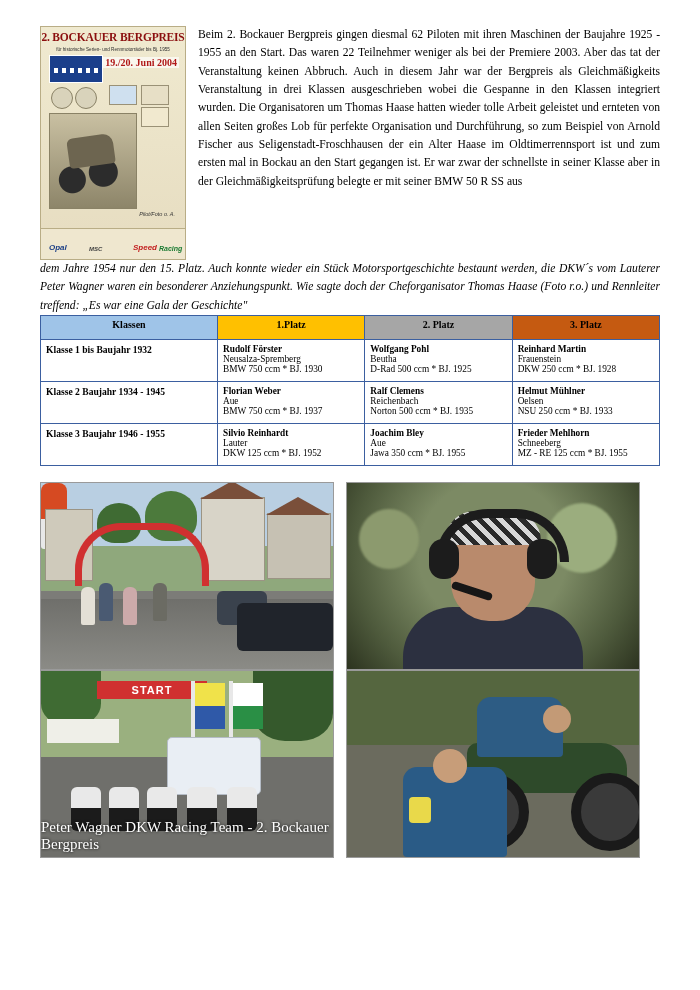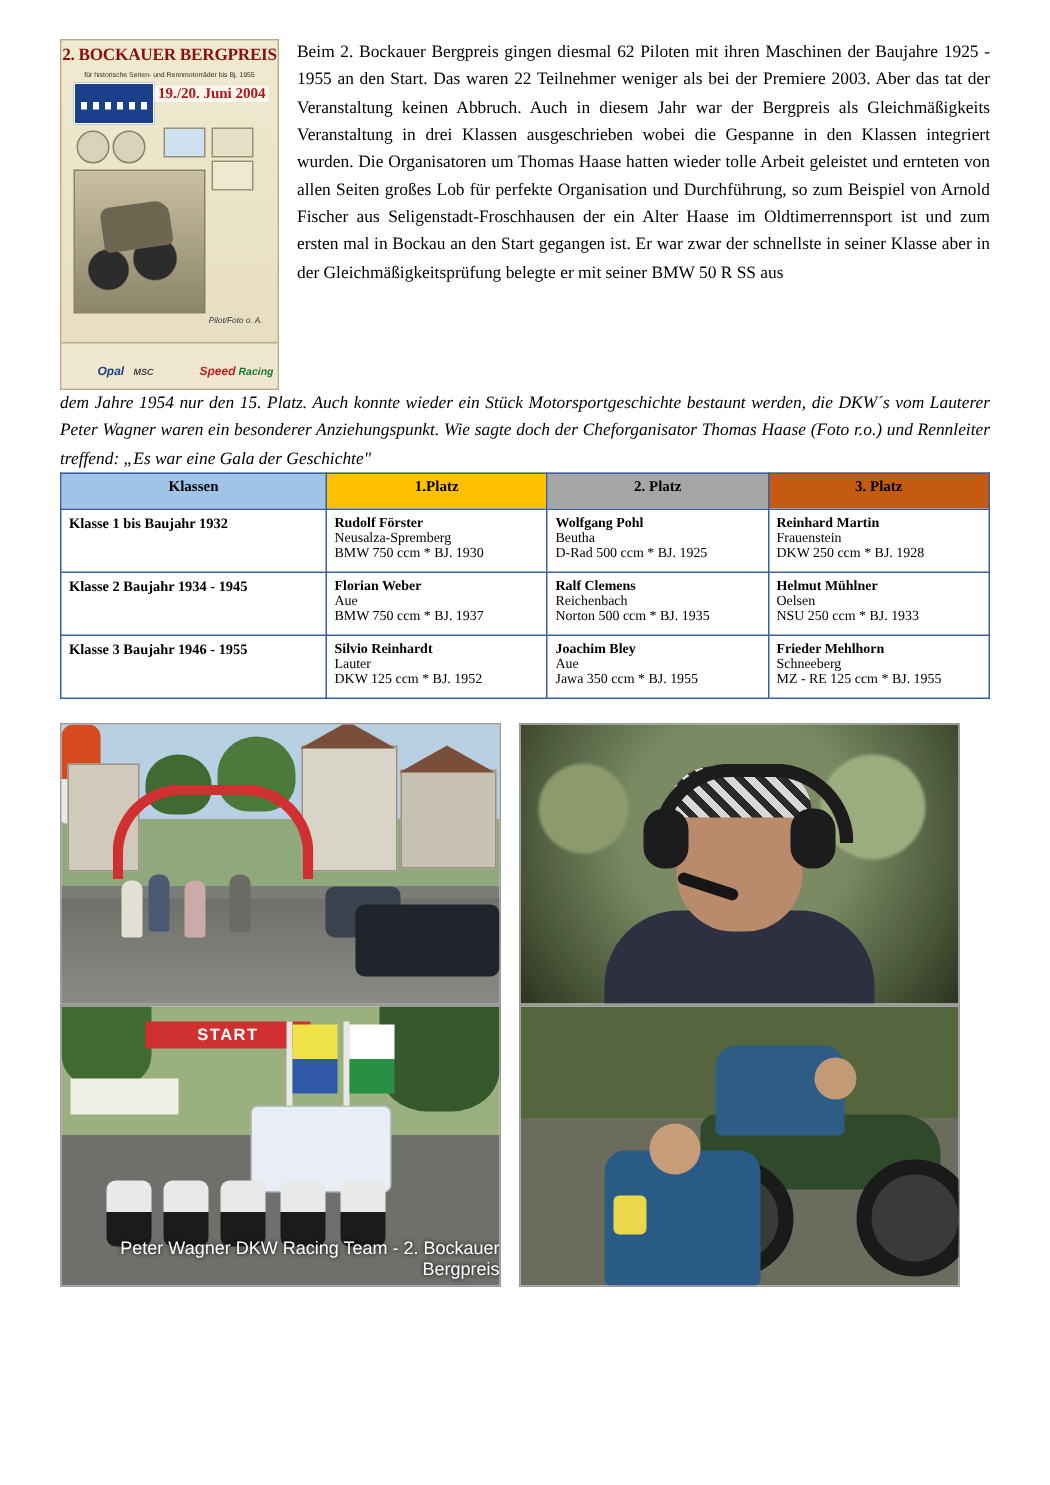--- a/index.html
+++ b/index.html
@@ -151,21 +151,21 @@
     background: #efe7cf;
     border-top: 1px solid #b9ad86;
   }
   .poster-logo {
     position: absolute;
     bottom: 7px;
     font-weight: bold;
     font-style: italic;
     font-size: 8px;
   }
-  .poster-logo.l1 { left: 24px; color: #1c3f86; }
+  .poster-logo.l1 { left: 8px; color: #1c3f86; }
   .poster-logo.l2 { left: 48px; color: #444; font-size: 6px; }
   .poster-logo.l3 { left: 92px; color: #c21d1d; }
   .poster-logo.l4 { left: 118px; color: #1a7a32; font-size: 7px; }
 
   .article {
     flex: 1;
     font-family: "Liberation Serif", serif;
     font-size: 11.6px;
     line-height: 1.58;
     text-align: justify;
@@ -236,24 +236,24 @@
     width: 292px;
     height: 186px;
     overflow: hidden;
     border: 1px solid #9a9a9a;
   }
   .photo .cap {
     position: absolute;
     left: 0;
     right: 0;
     bottom: 4px;
-    text-align: right;
+    text-align: left;
     color: #ffffff;
-    font-family: Liberation Sans, sans-serif;
-    font-size: 12px;
+    font-family: Liberation Serif, serif;
+    font-size: 15px;
     text-shadow: 0 0 3px #000;
   }
 
   
   .p1 {
     background:
       linear-gradient(#b9cfe2 0 34%, #8fa87c 34% 58%, #7c7c78 58% 100%);
   }
   .p1 .arch {
     position: absolute;

